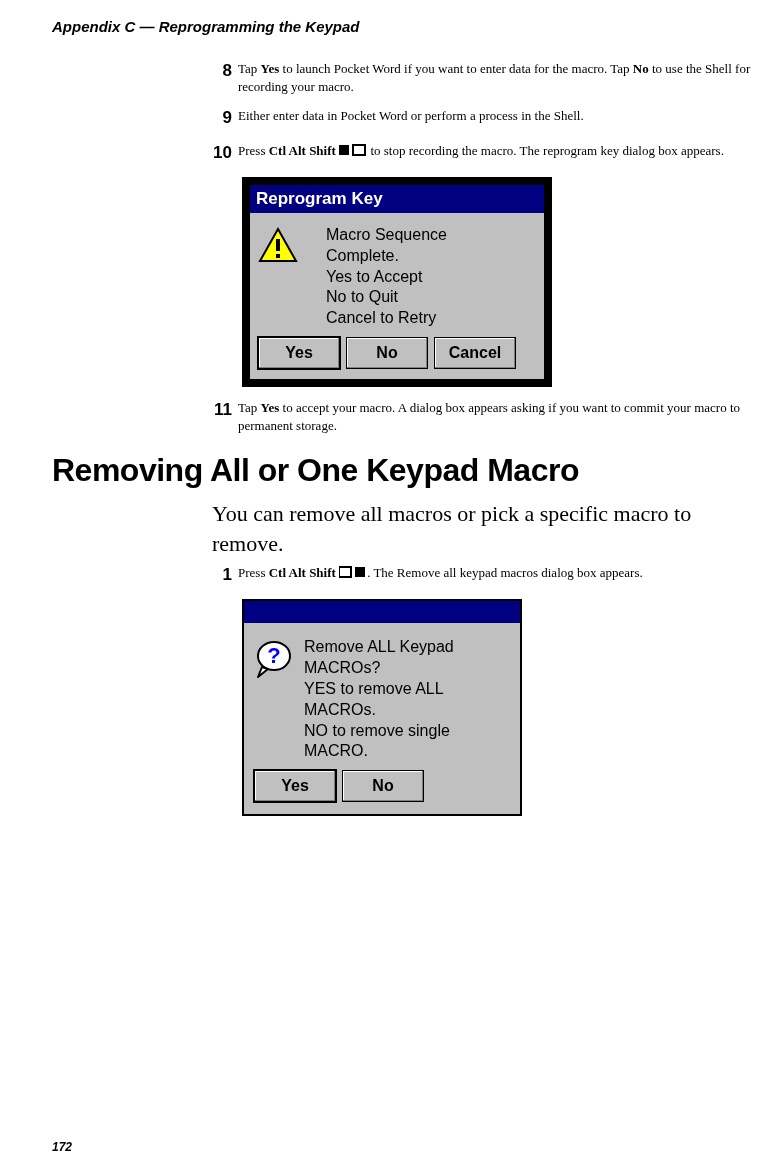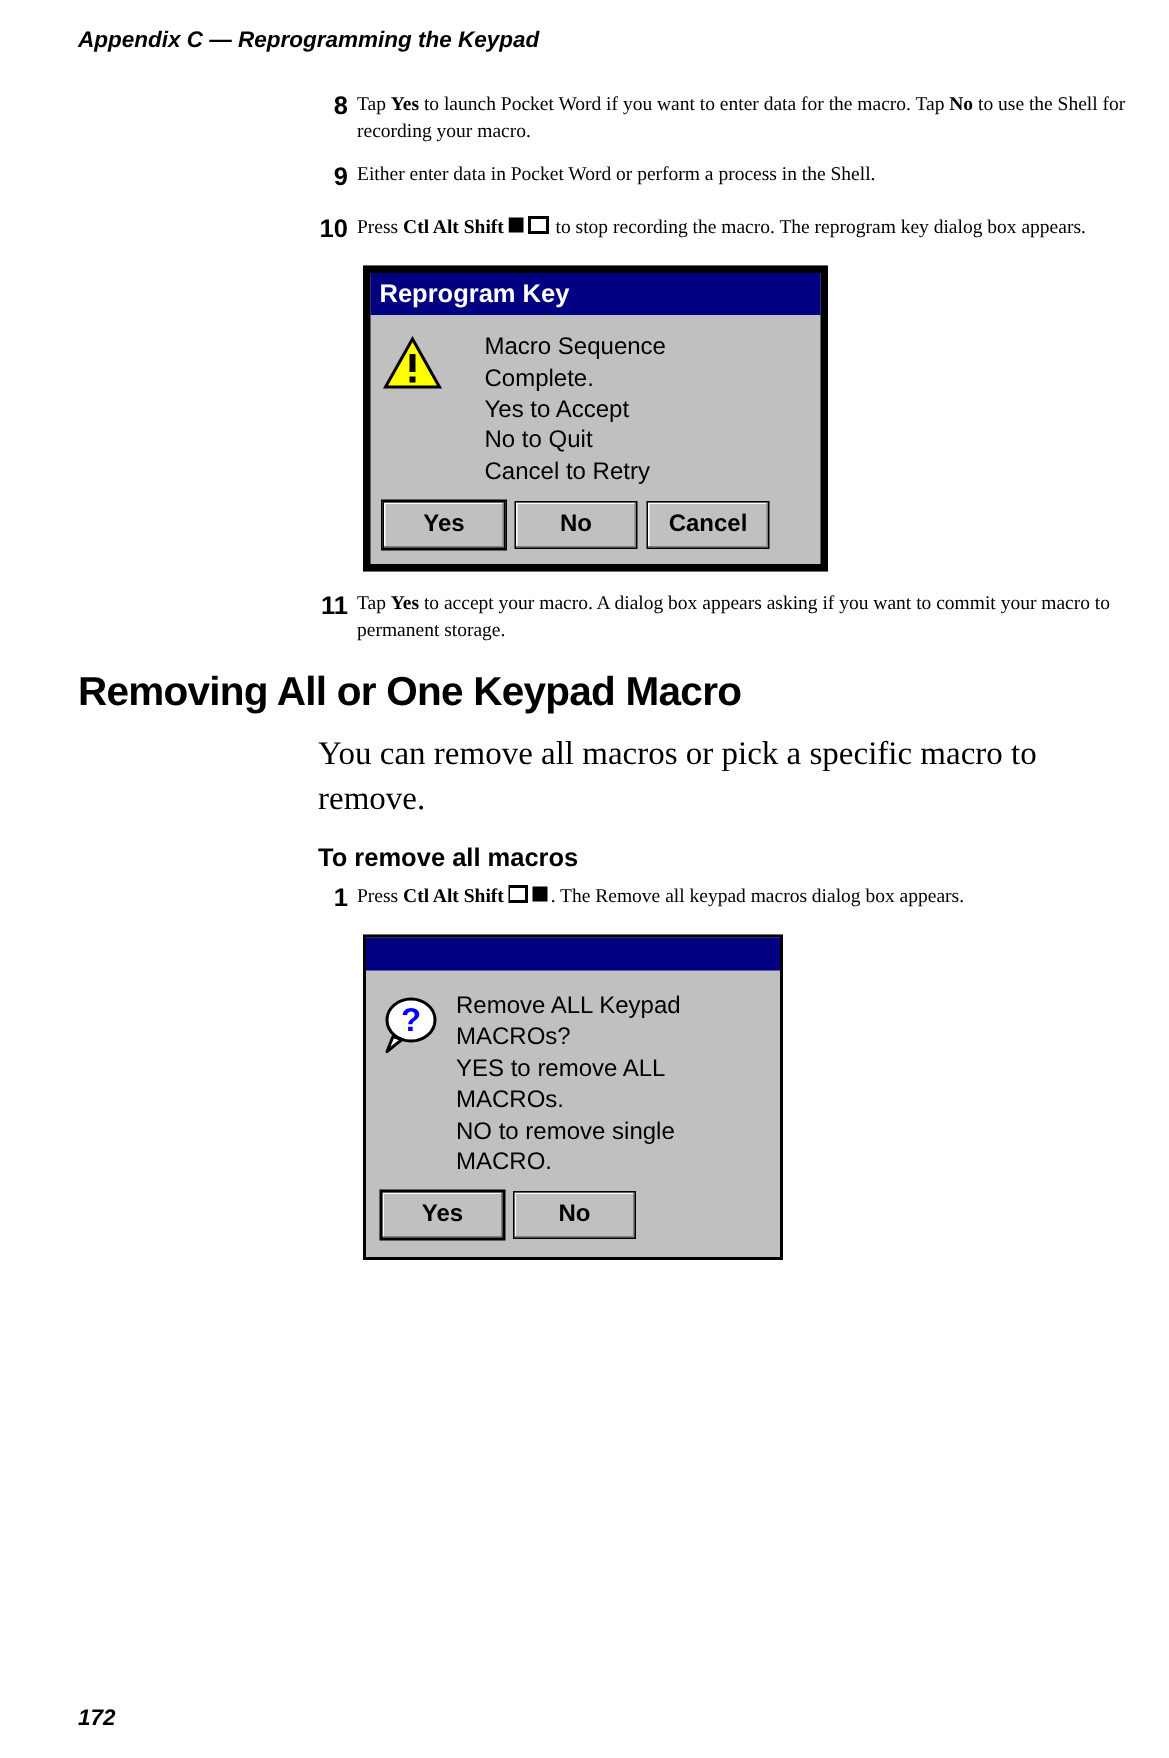--- a/index.html
+++ b/index.html
@@ -6,34 +6,34 @@
   html, body { width: 779px; height: 1172px; background: #fff; font-family: "Times New Roman", Times, serif; color: #000; }
   .page { position: relative; width: 776px; height: 1172px; padding: 0 40px; margin-left: 12px; }
   .running-head { position: absolute; top: 18px; left: 40px; font-family: Arial, Helvetica, sans-serif; font-weight: bold; font-style: italic; font-size: 15px; }
   .content { position: absolute; top: 56px; left: 200px; width: 540px; }
   .list-item { display: flex; margin: 4px 0 12px 0; }
   .num { width: 26px; text-align: right; font-family: Arial, Helvetica, sans-serif; font-weight: bold; font-size: 17px; color: #000; flex: 0 0 26px; padding-right: 6px; line-height: 1.35; }
   .body { font-size: 13px; line-height: 1.35; flex: 1; }
   .bold { font-weight: bold; }
   .keycap { display: inline-block; vertical-align: -2px; }
   .keycap svg { display: block; }
-  .dialog { border: 5px solid #000000; background: #c0c0c0; margin: 8px 0 12px 30px; width: 310px; }
+  .dialog { border: 8px solid #000000; background: #c0c0c0; margin: 8px 0 12px 30px; width: 310px; }
   .dialog-title { background: #000080; color: #fff; font-family: Tahoma, Arial, sans-serif; font-weight: bold; font-size: 17px; padding: 4px 6px; }
   .dialog-body { display: flex; padding: 12px 8px 6px 8px; gap: 16px; }
   .warn-icon { width: 40px; height: 36px; margin-right: 12px; flex: 0 0 40px; margin-top: 2px; }
   .quest-icon { width: 40px; height: 40px; margin-right: 10px; flex: 0 0 40px; margin-top: 2px; }
   .msg-lines { font-family: Tahoma, Arial, sans-serif; font-size: 16px; line-height: 1.3; }
   .dialog-buttons { display: flex; padding: 2px 8px 10px 8px; gap: 6px; }
   .dlg-btn { font-family: Tahoma, Arial, sans-serif; font-size: 16px; font-weight: bold; border: 1px solid #000; background: #c0c0c0; padding: 6px 0; width: 82px; text-align: center; box-shadow: inset -1px -1px 0 #808080, inset 1px 1px 0 #fff; }
   .dlg-btn.default { box-shadow: 0 0 0 1px #000, inset -1px -1px 0 #808080, inset 1px 1px 0 #fff; }
-  .h2 { font-family: Arial, Helvetica, sans-serif; font-weight: 900; font-size: 27px; margin: 18px 0 10px 0; letter-spacing: -0.5px; }
+  .h2 { font-family: Arial, Helvetica, sans-serif; font-weight: 900; font-size: 32px; margin: 18px 0 10px 0; letter-spacing: -0.5px; }
   .h3 { font-family: Arial, Helvetica, sans-serif; font-weight: bold; font-size: 17px; margin: 16px 0 6px 0; }
   .intro { font-size: 22px; line-height: 1.35; margin: 4px 0 6px 0; }
   .full-left { margin-left: -160px; }
-  .footer { position: absolute; bottom: 18px; left: 40px; right: 40px; display: flex; justify-content: space-between; font-family: Arial, Helvetica, sans-serif; font-weight: bold; font-style: italic; font-size: 15px; }
+  .footer { position: absolute; bottom: 18px; left: 40px; right: 40px; display: flex; justify-content: space-between; font-family: Arial, Helvetica, sans-serif; font-weight: bold; font-style: italic; font-size: 12px; }
   .dialog2 { border: 2px solid #000; background: #c0c0c0; margin: 8px 0 12px 30px; width: 280px; }
   .dialog2-title { background: #000080; height: 22px; }
   .dialog2-body { display: flex; padding: 14px 10px 6px 10px; }
   .dialog2-buttons { display: flex; padding: 2px 10px 12px 10px; gap: 6px; }
 </style>
 </head>
 <body>
 
 <div class="page">
 
@@ -97,21 +97,20 @@
       <div class="body">
         <span>Tap </span><span class="bold">Yes</span><span> to accept your macro. A dialog box appears asking if you want to commit your macro to permanent storage.</span>
       </div>
     </div>
 
 
     <div class="h2 full-left">Removing All or One Keypad Macro</div>
 
     <div class="intro">You can remove all macros or pick a specific macro to remove.</div>
 
-    <div class="h3">To remove all macros</div>
 
     <div class="list-item">
       <div class="num">1</div>
       <div class="body">
         <span>Press </span><span class="bold">Ctl Alt Shift</span>
         <span class="keycap">
           <svg width="28" height="14" viewBox="0 0 28 14">
             <rect x="0" y="2" width="12" height="10" fill="none" stroke="#000" stroke-width="2"></rect>
             <rect x="16" y="2" width="10" height="10" fill="#000"></rect>
           </svg>

